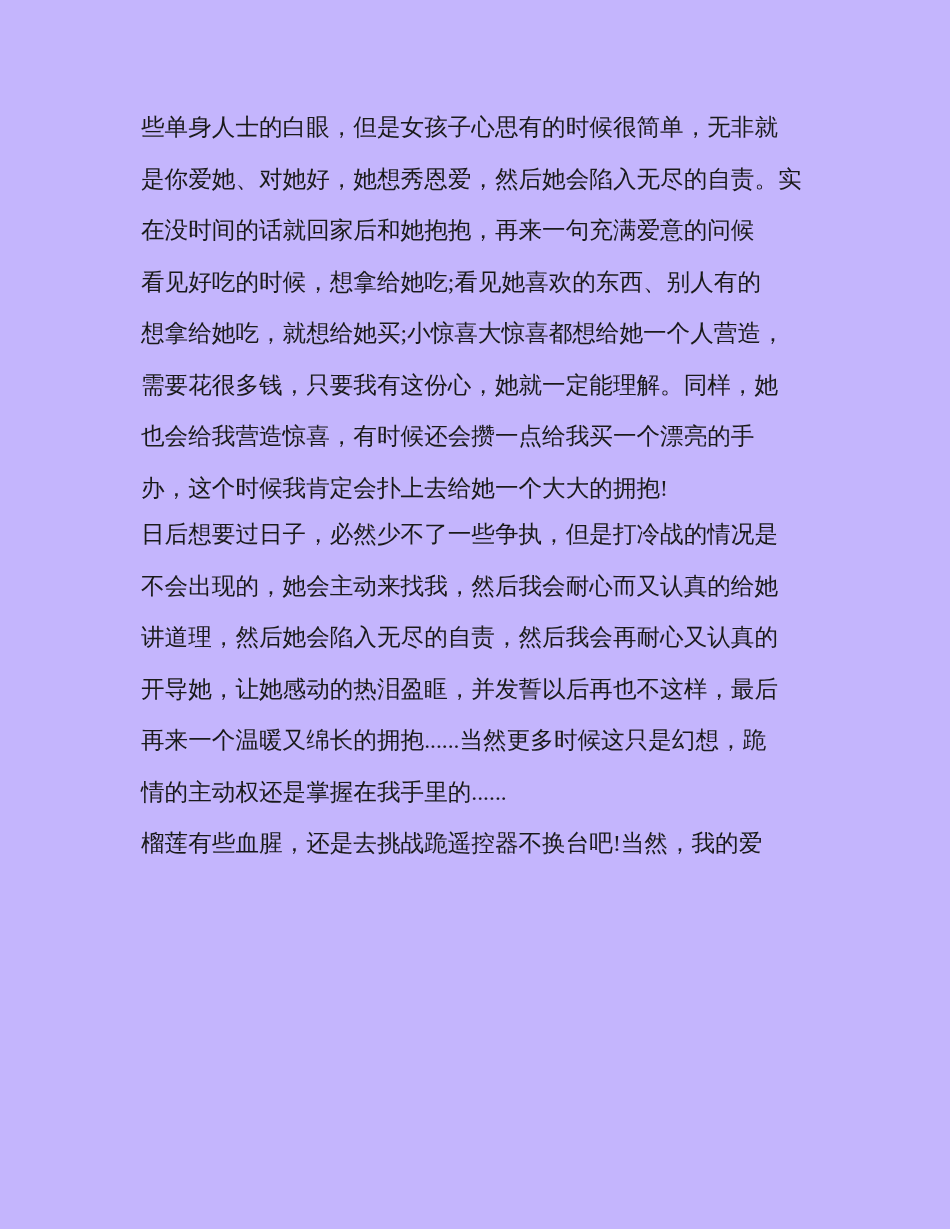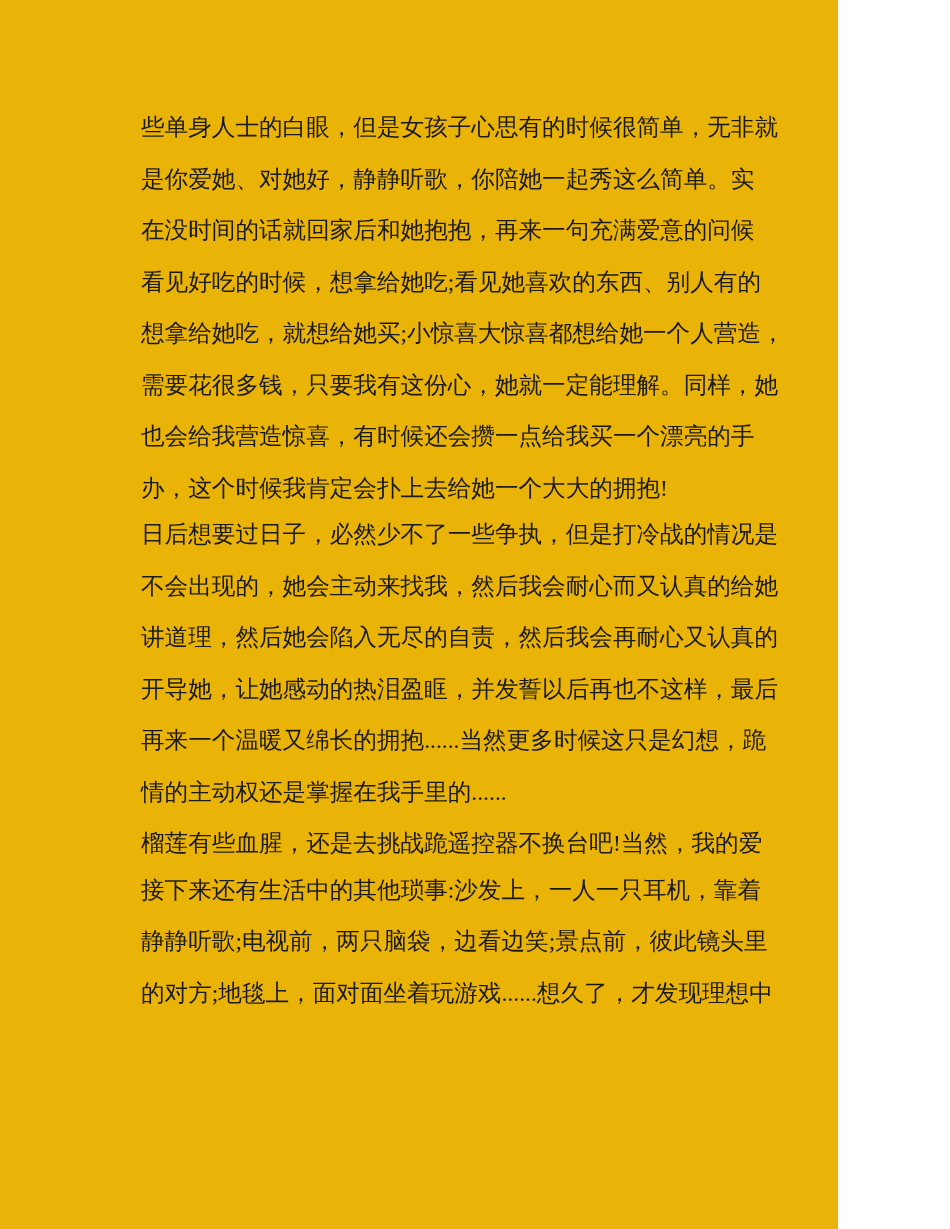--- a/index.html
+++ b/index.html
@@ -11,23 +11,23 @@
     width: 950px;
     height: 1229px;
     position: relative;
     overflow: hidden;
     font-family: "Liberation Serif", "DejaVu Serif", serif;
     color: #1a1a1a;
   }
   .page {
     position: absolute;
     left: 0; top: 0;
-    width: 838px;
+    width: 950px;
     height: 1229px;
-    background: #eab308;
+    background: #c4b5fd;
   }
   .text-block {
     position: absolute;
     left: 141px;
     top: 102px;
     width: 672px;
   }
   .para {
     margin: 0;
     padding: 0;
@@ -45,39 +45,34 @@
   }
 </style>
 </head>
 <body>
 
 <div class="page">
   <div class="text-block">
 
     <div class="para">
       <span class="line">些单身人士的白眼，但是女孩子心思有的时候很简单，无非就</span>
-      <span class="line">是你爱她、对她好，静静听歌，你陪她一起秀这么简单。实</span>
+      <span class="line">是你爱她、对她好，她想秀恩爱，然后她会陷入无尽的自责。实</span>
       <span class="line">在没时间的话就回家后和她抱抱，再来一句充满爱意的问候</span>
       <span class="line">看见好吃的时候，想拿给她吃;看见她喜欢的东西、别人有的</span>
       <span class="line">想拿给她吃，就想给她买;小惊喜大惊喜都想给她一个人营造，</span>
       <span class="line">需要花很多钱，只要我有这份心，她就一定能理解。同样，她</span>
       <span class="line">也会给我营造惊喜，有时候还会攒一点给我买一个漂亮的手</span>
       <span class="line">办，这个时候我肯定会扑上去给她一个大大的拥抱!</span>
     </div>
 
     <div class="para">
       <span class="line">日后想要过日子，必然少不了一些争执，但是打冷战的情况是</span>
       <span class="line">不会出现的，她会主动来找我，然后我会耐心而又认真的给她</span>
       <span class="line">讲道理，然后她会陷入无尽的自责，然后我会再耐心又认真的</span>
       <span class="line">开导她，让她感动的热泪盈眶，并发誓以后再也不这样，最后</span>
       <span class="line">再来一个温暖又绵长的拥抱......当然更多时候这只是幻想，跪</span>
       <span class="line">情的主动权还是掌握在我手里的......</span>
       <span class="line">榴莲有些血腥，还是去挑战跪遥控器不换台吧!当然，我的爱</span>
     </div>
 
-    <div class="para">
-      <span class="line">接下来还有生活中的其他琐事:沙发上，一人一只耳机，靠着</span>
-      <span class="line">静静听歌;电视前，两只脑袋，边看边笑;景点前，彼此镜头里</span>
-      <span class="line">的对方;地毯上，面对面坐着玩游戏......想久了，才发现理想中</span>
-    </div>
 
   </div>
 </div>
 
 </body></html>

